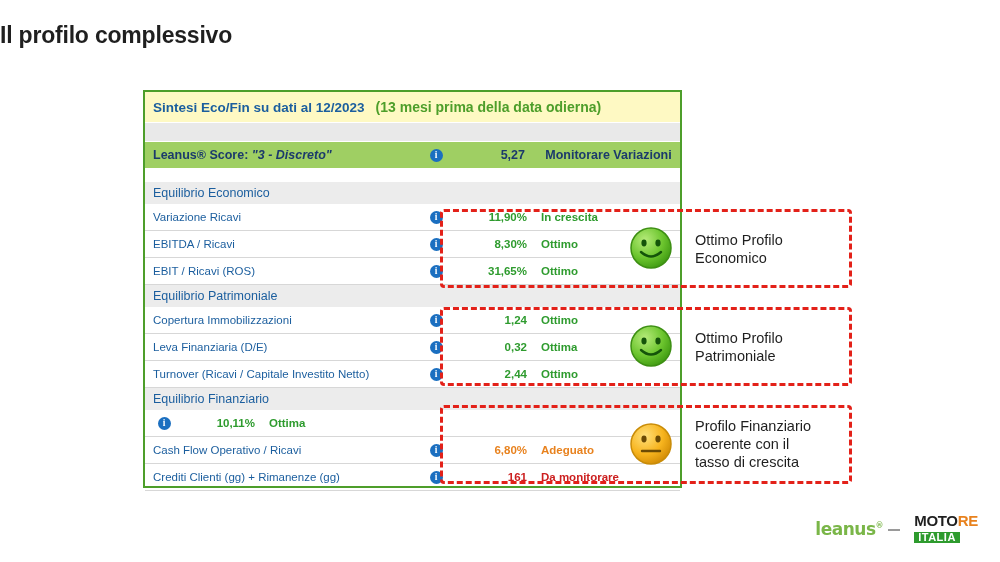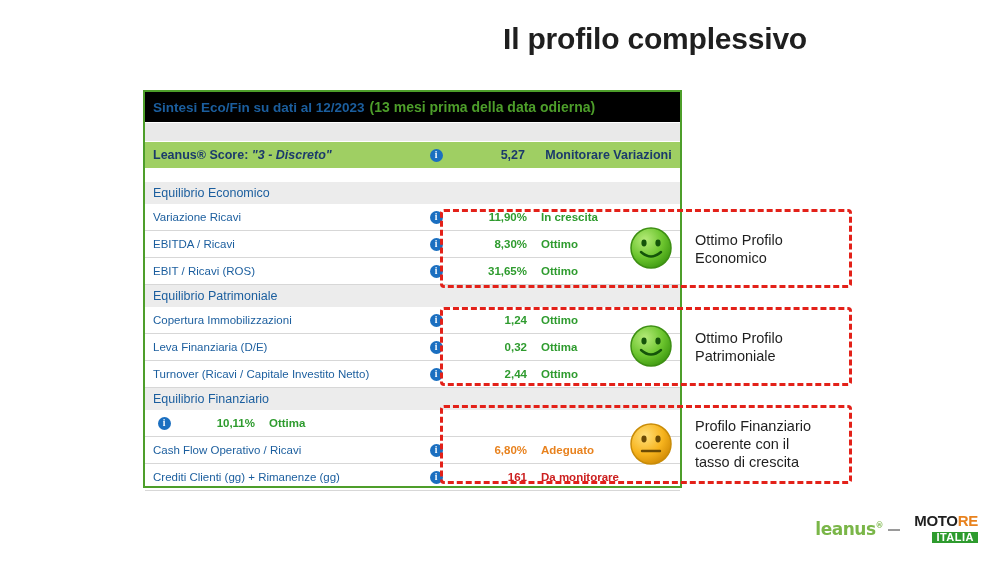--- a/index.html
+++ b/index.html
@@ -12,45 +12,46 @@
     background: #ffffff;
     font-family: "Liberation Sans", sans-serif;
     position: relative;
     overflow: hidden;
   }
   .slide-title {
     position: absolute;
     top: 22px;
     left: 0;
     width: 807px;
-    text-align: right;
-    font-size: 30px;
+    text-align: left;
+    font-size: 23px;
     font-weight: bold;
     color: #1f1f1f;
     letter-spacing: -0.2px;
   }
 
   
   .panel {
     position: absolute;
     left: 143px;
     top: 90px;
     width: 539px;
     height: 398px;
     border: 2px solid #4d9e2a;
     background: #ffffff;
     box-sizing: border-box;
   }
   .panel-header {
     height: 30px;
-    background: #000000;
+    background: #fef9c3;
     display: flex;
     align-items: center;
     padding-left: 8px;
     box-sizing: border-box;
+    gap: 6px;
   }
   .panel-header .h-main {
     color: #1b5e9e;
     font-weight: bold;
     font-size: 13.5px;
   }
   .panel-header .h-sub {
     color: #4d9e2a;
     font-weight: bold;
     font-size: 14px;
@@ -207,21 +208,21 @@
     right: 100px;
     bottom: 31px;
     width: 12px;
     height: 2px;
     background: #9a9a9a;
   }
   .logo-motore {
     position: absolute;
     right: 22px;
     bottom: 18px;
-    text-align: right;
+    text-align: left;
     line-height: 1.0;
     margin-top: 25px;
   }
   .logo-motore .m1 {
     font-size: 15px;
     font-weight: bold;
     color: #1f1f1f;
     letter-spacing: -0.3px;
   }
   .logo-motore .m1 .re { color: #e8821e; }

